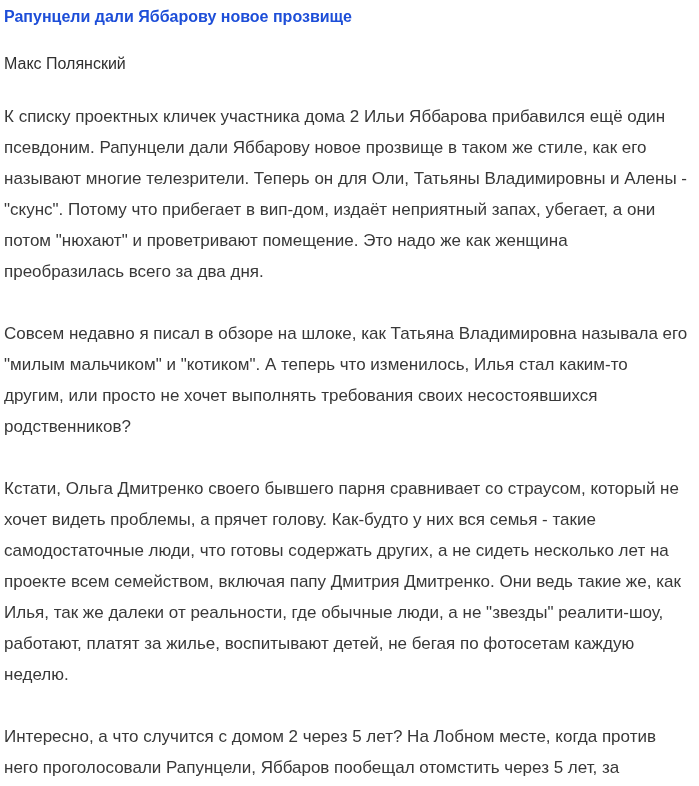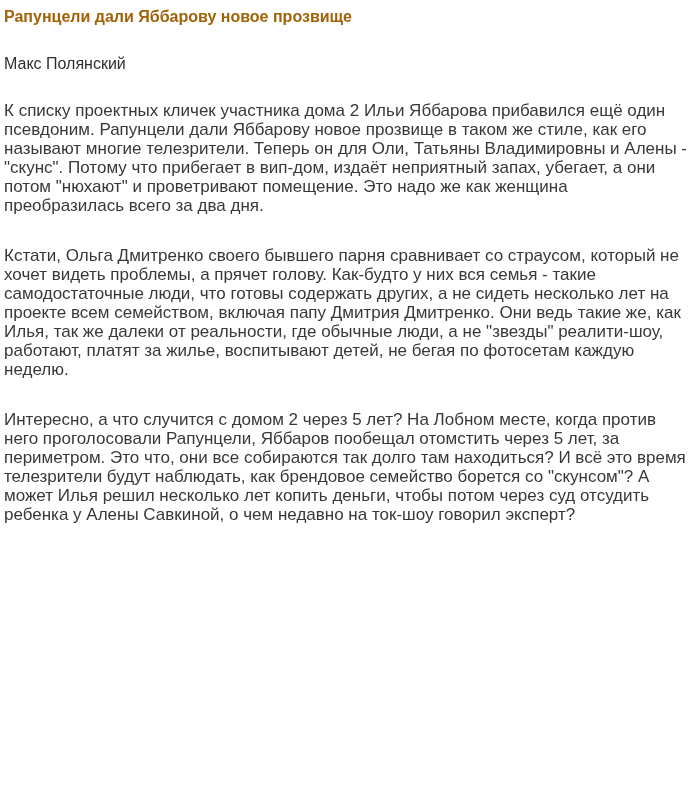--- a/index.html
+++ b/index.html
@@ -14,47 +14,48 @@
       font-family: "Liberation Sans", sans-serif;
       color: #333333;
     }
     .article {
       padding: 7px 8px 0 4px;
     }
     .article-title {
       font-size: 16px;
       font-weight: 700;
       line-height: 20px;
-      color: #a16207;
+      color: #1d4ed8;
       margin: 0;
     }
     .article-author {
       font-size: 16px;
       font-weight: 400;
       line-height: 20px;
       color: #2f2f2f;
       margin-top: 27px;
     }
     .article-body {
       margin-top: 27px;
     }
     .article-body p {
       font-size: 17px;
       font-weight: 400;
-      line-height: 19px;
+      line-height: 31px;
       color: #383838;
       margin: 0 0 31px 0;
     }
   </style>
 </head>
 <body>
 
 <div class="article">
   <h1 class="article-title">Рапунцели дали Яббарову новое прозвище</h1>
 
   <div class="article-author">Макс Полянский</div>
 
   <div class="article-body">
     <p>К списку проектных кличек участника дома 2 Ильи Яббарова прибавился ещё один псевдоним. Рапунцели дали Яббарову новое прозвище в таком же стиле, как его называют многие телезрители. Теперь он для Оли, Татьяны Владимировны и Алены - "скунс". Потому что прибегает в вип-дом, издаёт неприятный запах, убегает, а они потом "нюхают" и проветривают помещение. Это надо же как женщина преобразилась всего за два дня.</p>
+    <p>Совсем недавно я писал в обзоре на шлоке, как Татьяна Владимировна называла его "милым мальчиком" и "котиком". А теперь что изменилось, Илья стал каким-то другим, или просто не хочет выполнять требования своих несостоявшихся родственников?</p>
     <p>Кстати, Ольга Дмитренко своего бывшего парня сравнивает со страусом, который не хочет видеть проблемы, а прячет голову. Как-будто у них вся семья - такие самодостаточные люди, что готовы содержать других, а не сидеть несколько лет на проекте всем семейством, включая папу Дмитрия Дмитренко. Они ведь такие же, как Илья, так же далеки от реальности, где обычные люди, а не "звезды" реалити-шоу, работают, платят за жилье, воспитывают детей, не бегая по фотосетам каждую неделю.</p>
     <p>Интересно, а что случится с домом 2 через 5 лет? На Лобном месте, когда против него проголосовали Рапунцели, Яббаров пообещал отомстить через 5 лет, за периметром. Это что, они все собираются так долго там находиться? И всё это время телезрители будут наблюдать, как брендовое семейство борется со "скунсом"? А может Илья решил несколько лет копить деньги, чтобы потом через суд отсудить ребенка у Алены Савкиной, о чем недавно на ток-шоу говорил эксперт?</p>
   </div>
 </div>
 
 </body></html>

